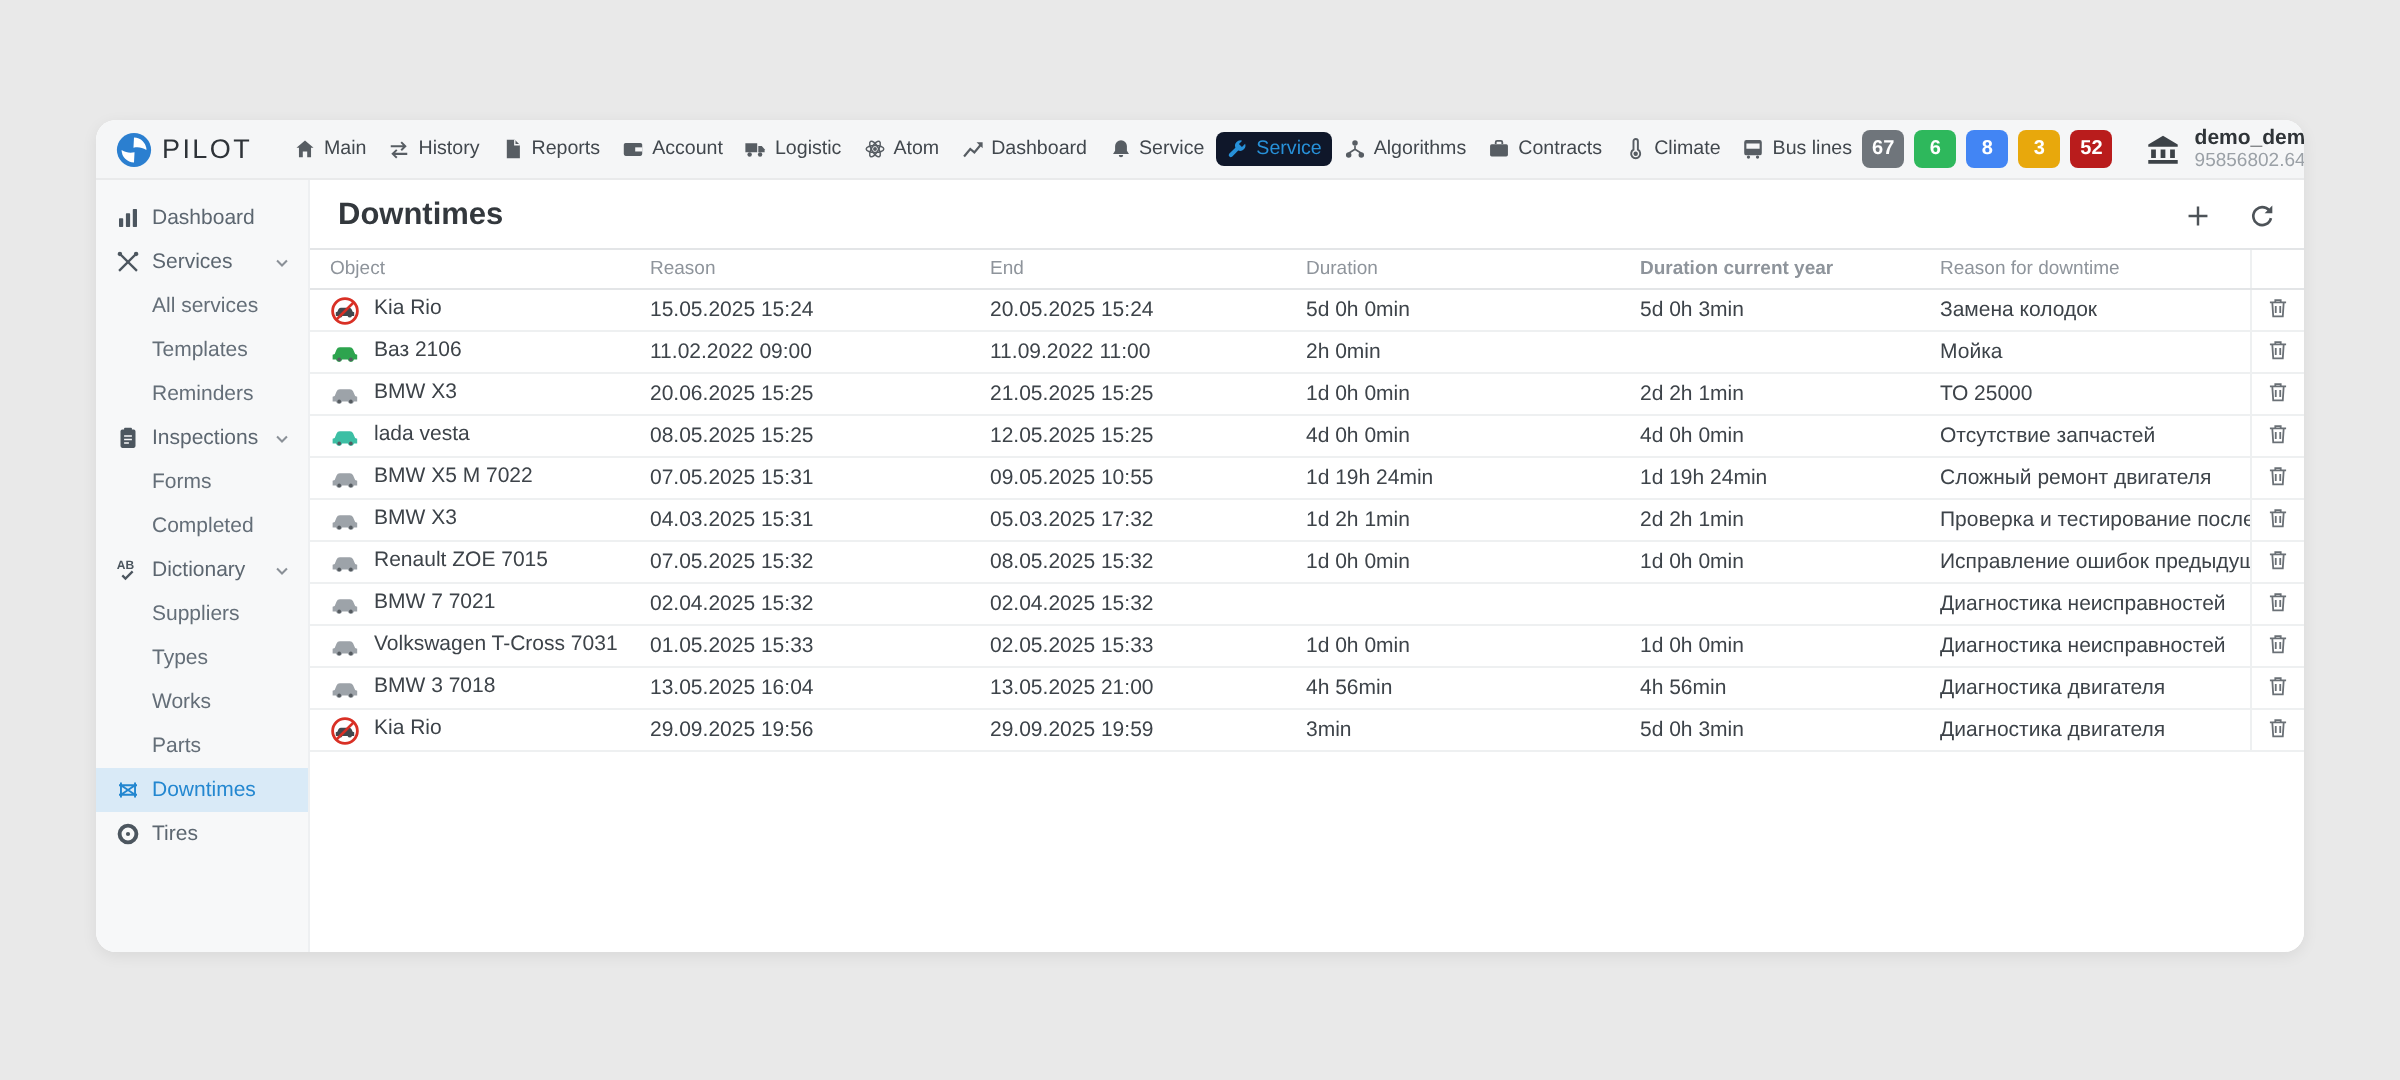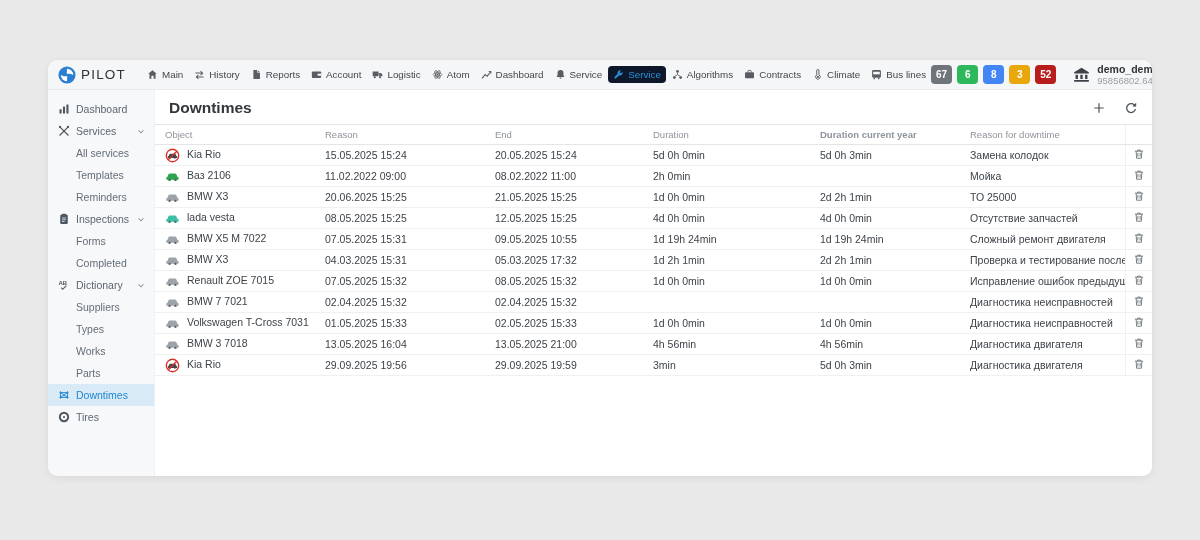--- a/index.html
+++ b/index.html
@@ -449,21 +449,21 @@
                     <svg viewBox="0 0 16 16">
                       <path fill="currentColor" d="M1.4 8.9l1.1-.4 1-2.4a1.9 1.9 0 0 1 1.8-1.2h5.3a1.9 1.9 0 0 1 1.7 1.1l1.1 2.5 1.1.4v2.6h-1.7a1.7 1.7 0 0 1-3.3 0H6.5a1.7 1.7 0 0 1-3.3 0H1.4z"></path>
                       <circle cx="4.9" cy="11.4" r="1" fill="#555b60"></circle>
                       <circle cx="11.1" cy="11.4" r="1" fill="#555b60"></circle>
                     </svg>
                   </span>
                   <span class="vname">Ваз 2106</span>
                 </span>
               </td>
     <td>11.02.2022 09:00</td>
-    <td>08.02.2022 11:00</td>
+    <td>11.09.2022 11:00</td>
     <td>2h 0min</td>
     <td></td>
     <td>Мойка</td>
     <td class="c-trash">
       <span class="icon-btn">
         <span class="icon">
                     <svg viewBox="0 0 16 16">
                       <path fill="none" stroke="currentColor" stroke-width="1.2" d="M2.6 4.2h10.8M6.2 4.2V2.8h3.6v1.4M4.2 4.2l.6 9.4h6.4l.6-9.4M6.5 6.6v4.8M9.5 6.6v4.8"></path>
                     </svg>
                   </span>

